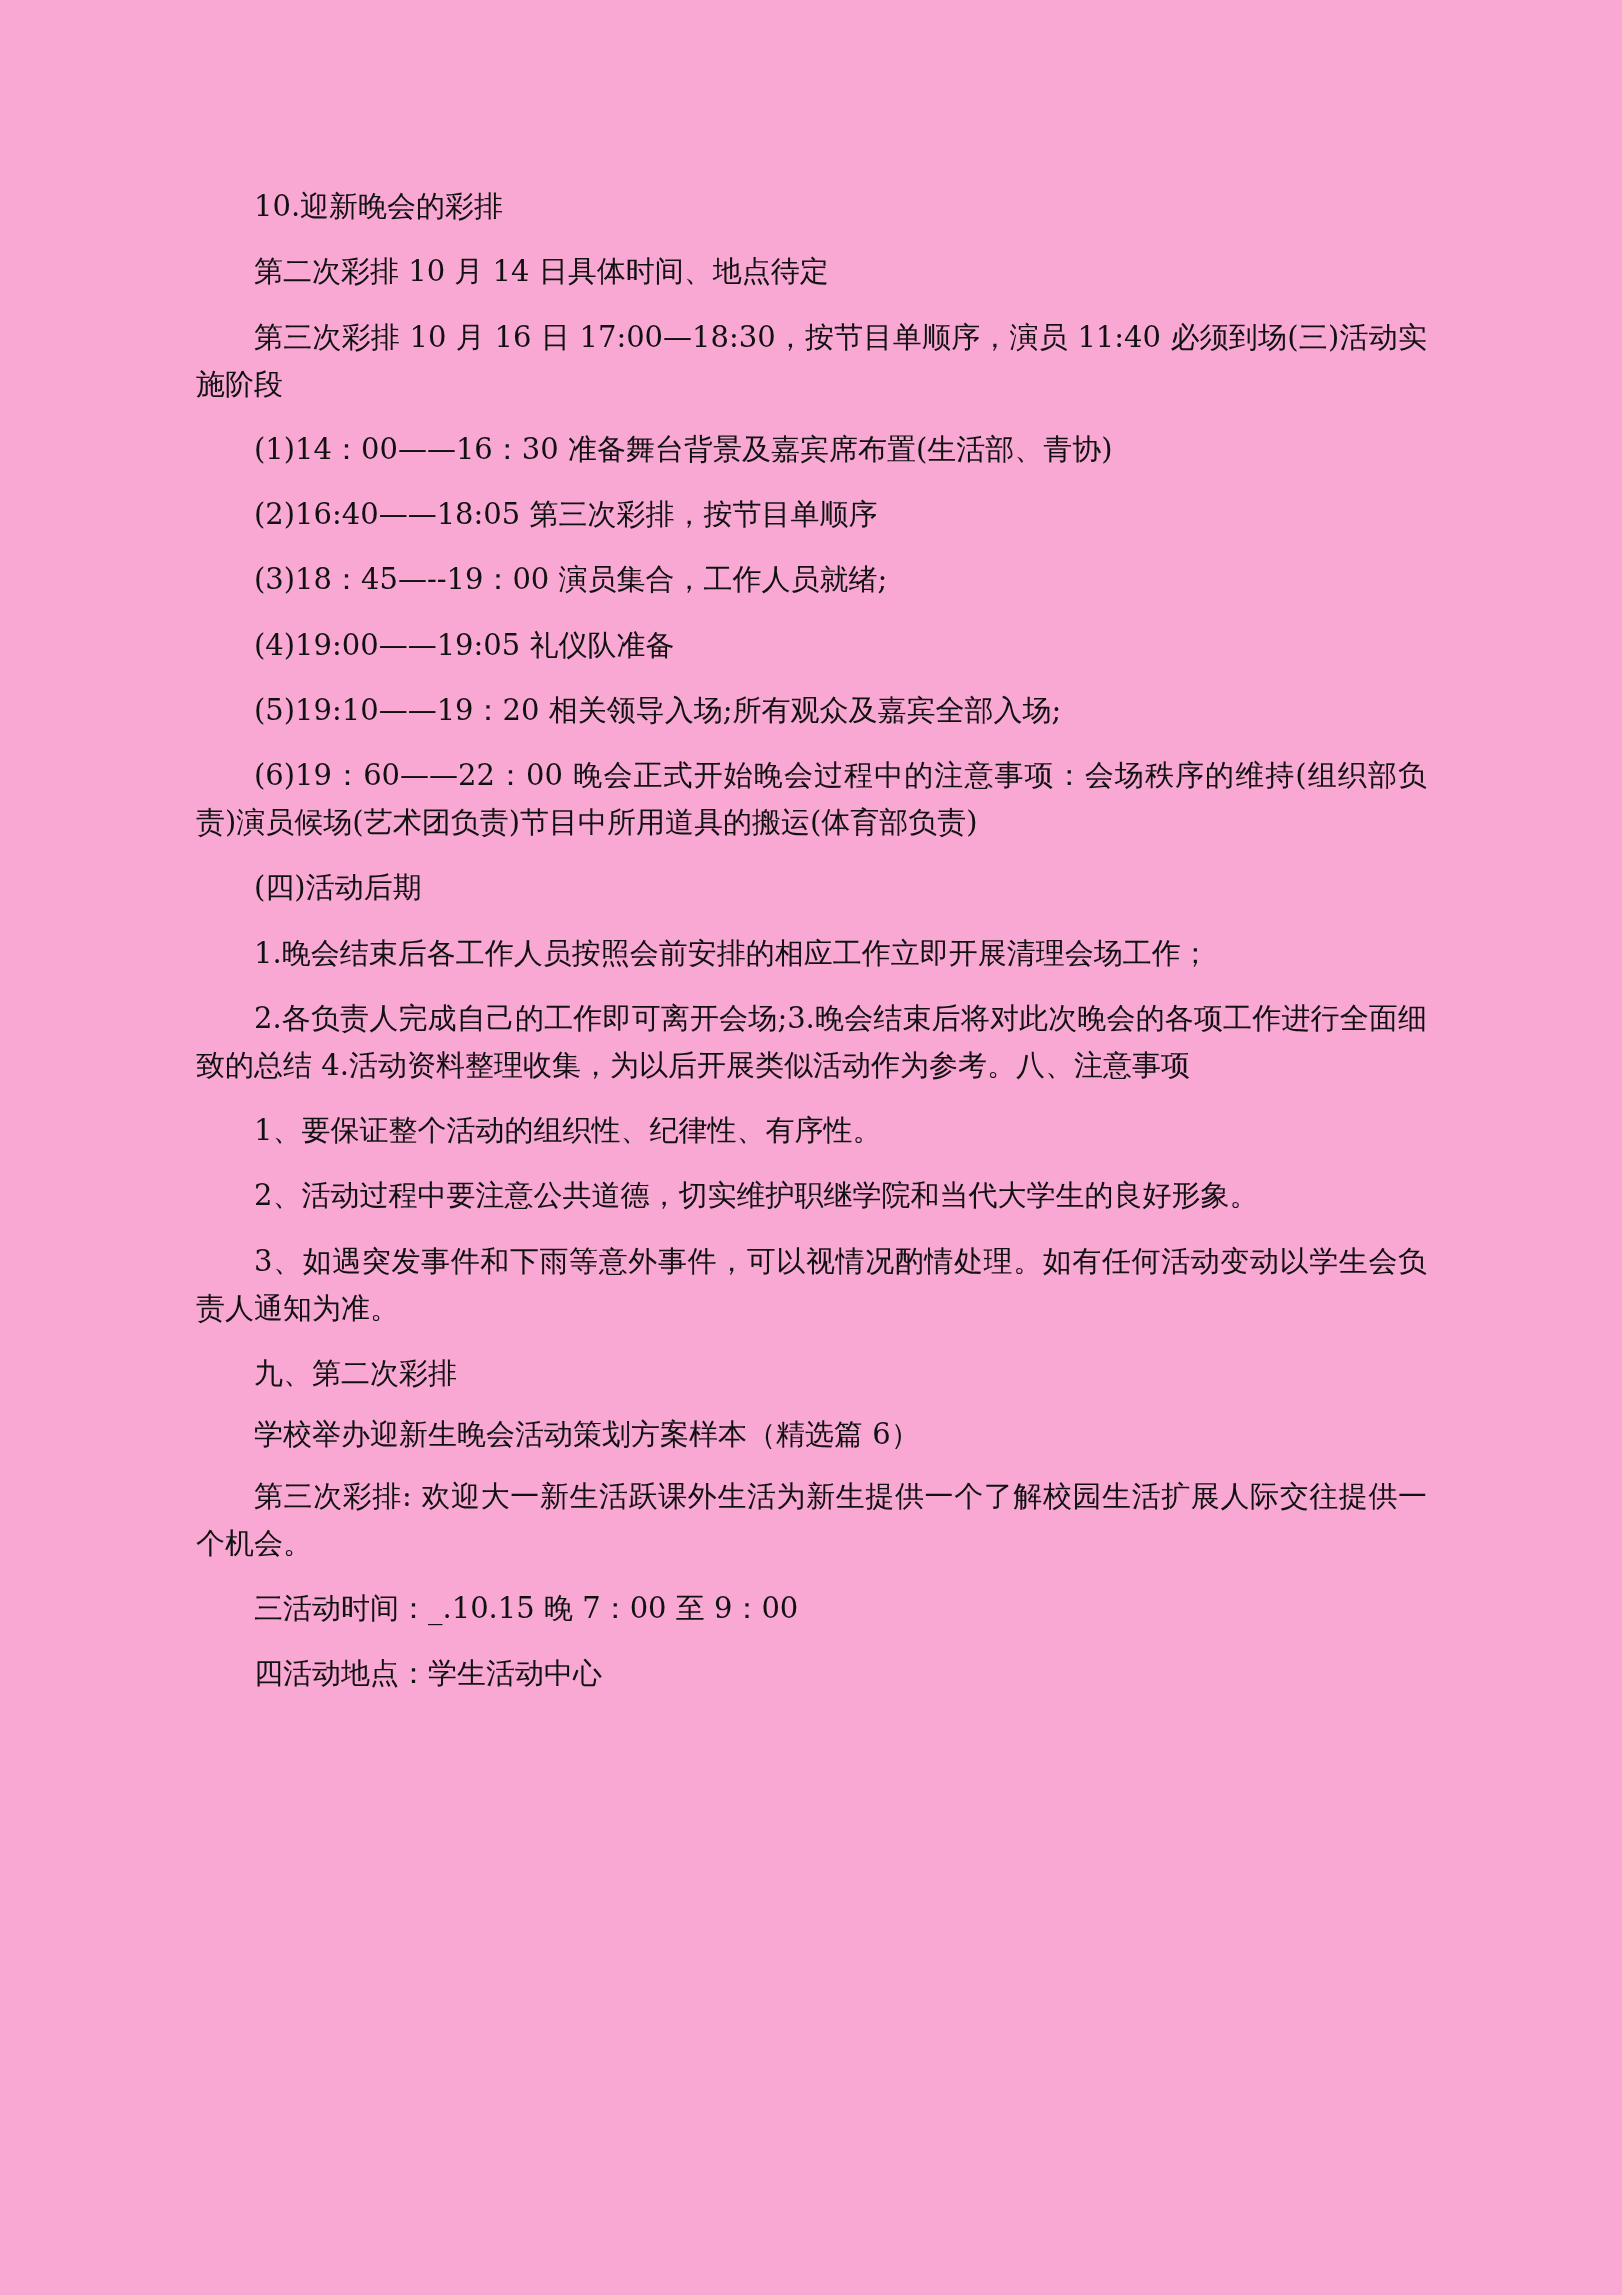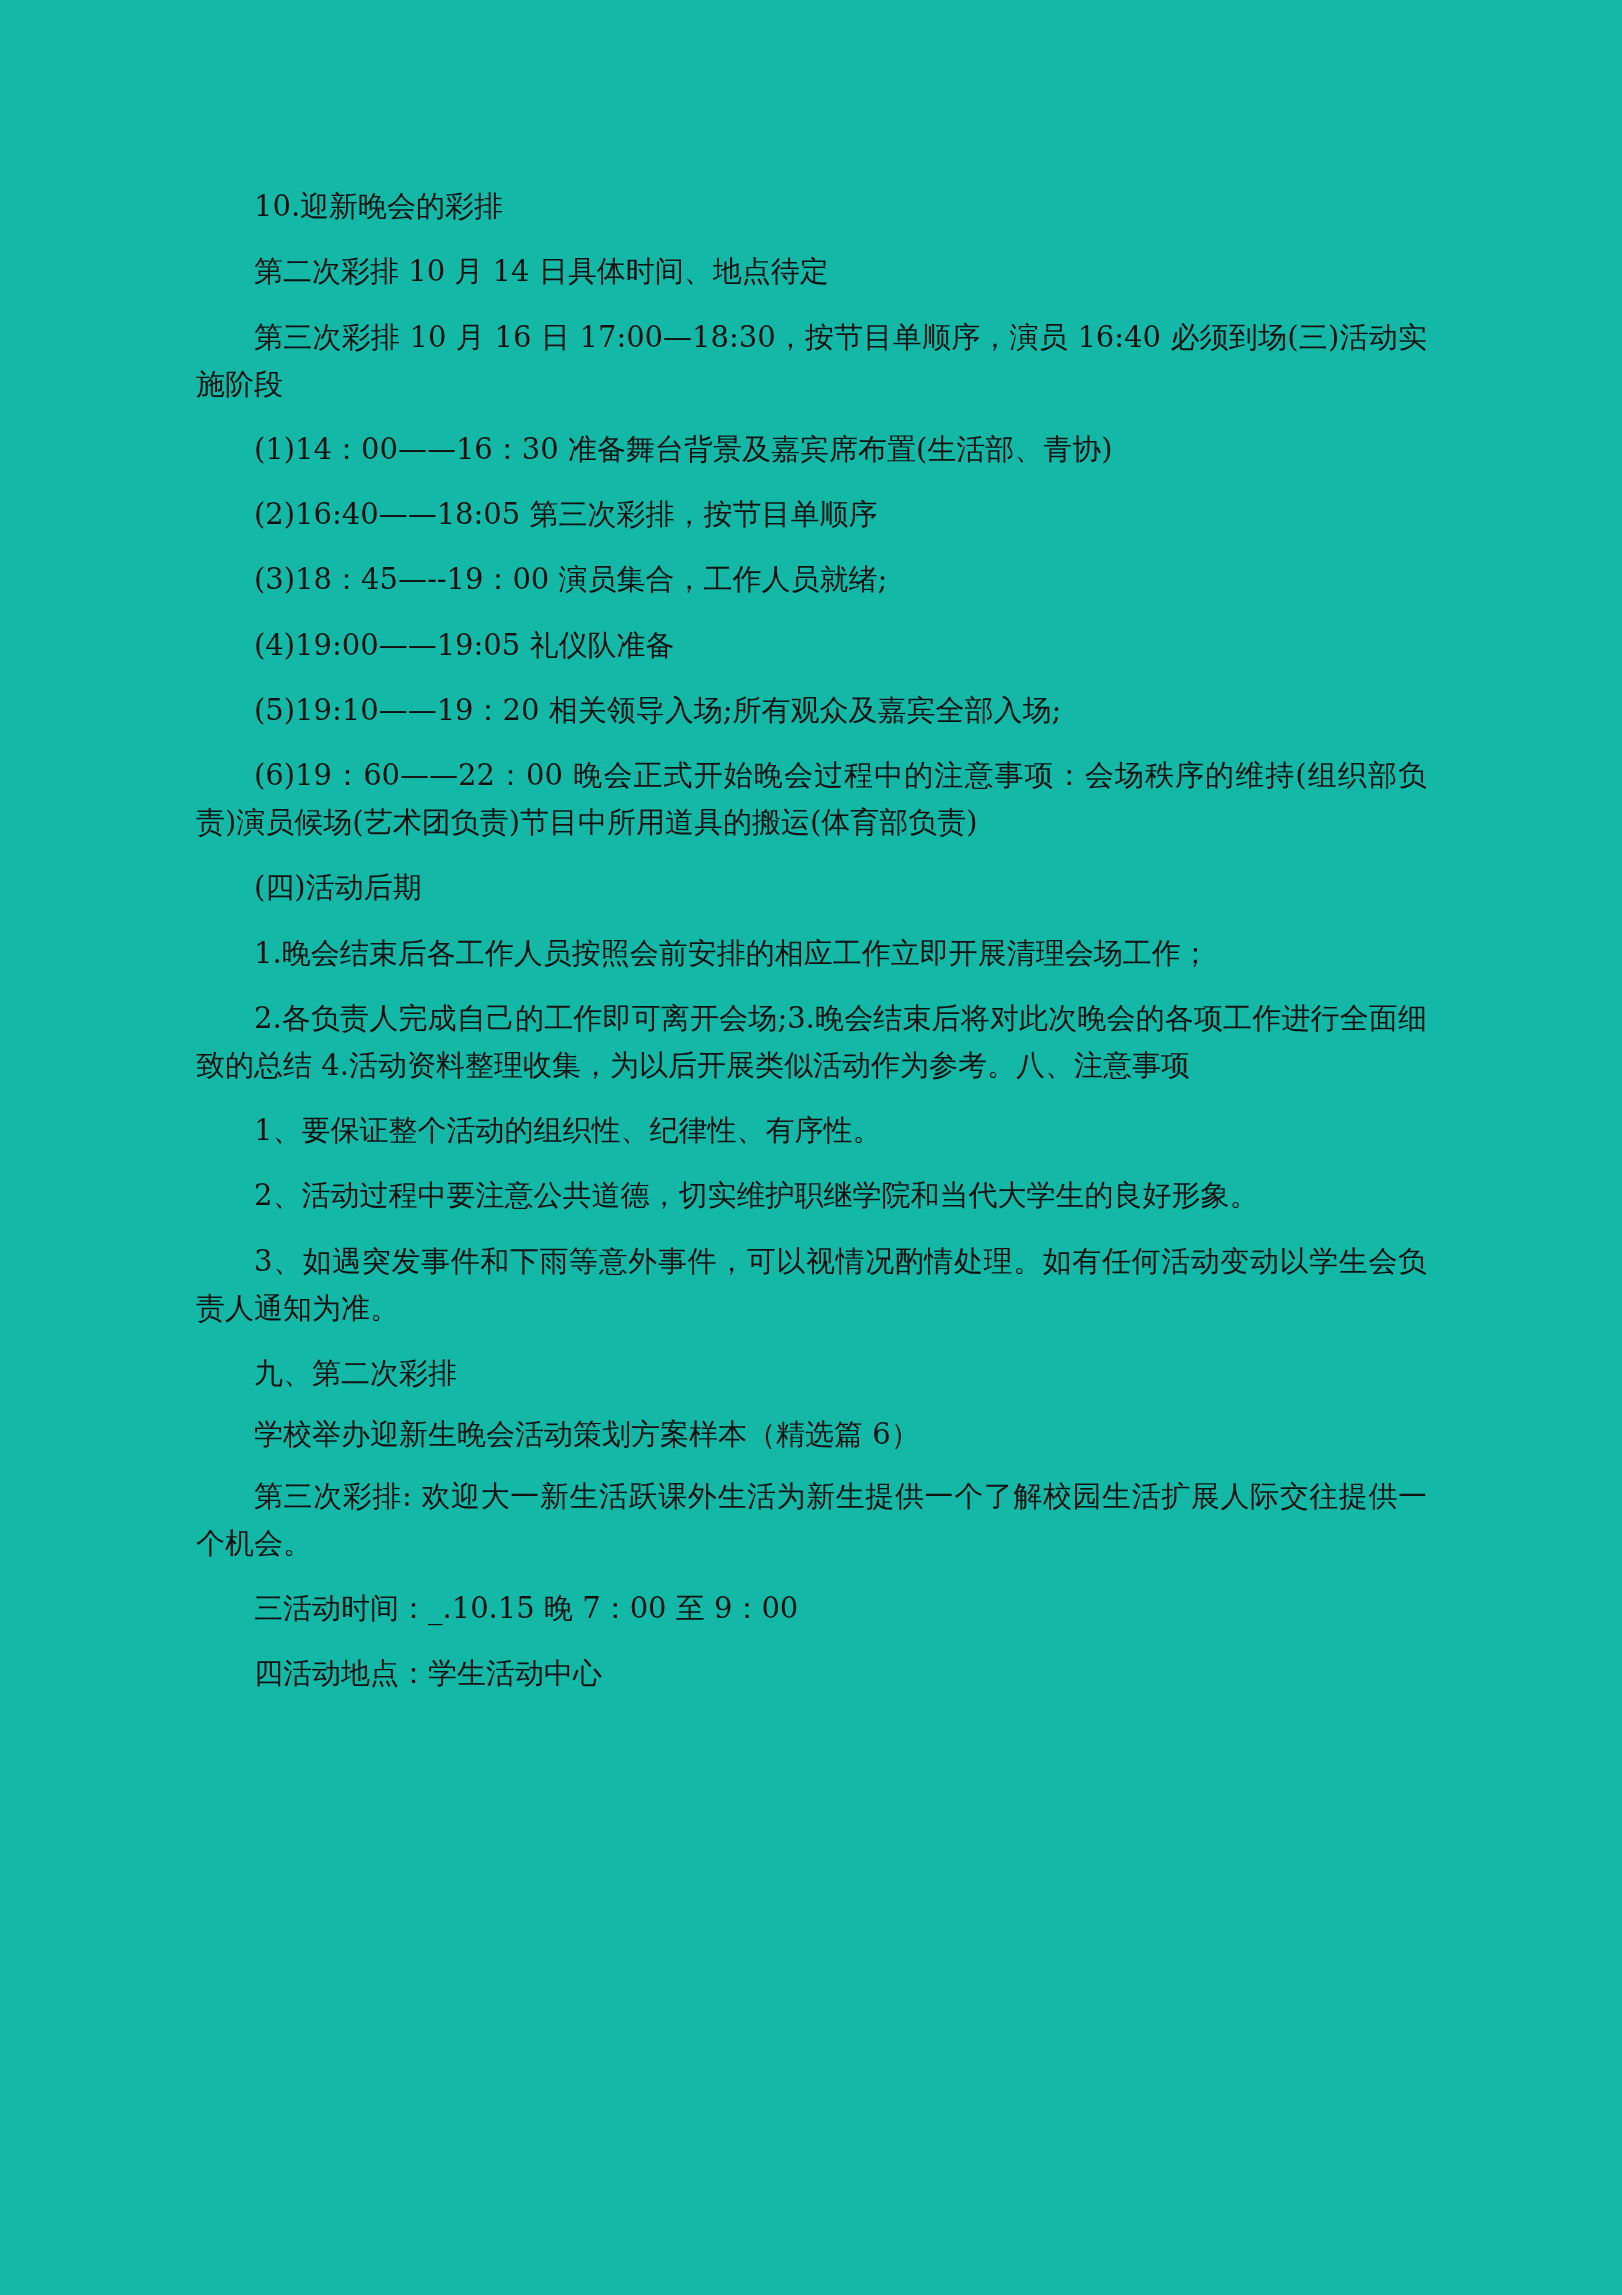--- a/index.html
+++ b/index.html
@@ -3,21 +3,21 @@
 <meta charset="utf-8">
 <style>
   html, body {
     margin: 0;
     padding: 0;
     background: #ffffff;
   }
   .page {
     width: 1623px;
     height: 2295px;
-    background: #14b8a6;
+    background: #f9a8d4;
     position: relative;
     box-sizing: border-box;
     padding: 183px 196px 131px 196px;
     font-family: "DejaVu Serif", "Liberation Serif", serif;
     color: #000000;
   }
   .doc-body {
     font-size: 29px;
     line-height: 1.62;
     color: #111111;
@@ -32,21 +32,21 @@
   }
 </style>
 </head>
 <body>
 
 <div class="page">
   <div class="doc-body">
 
     <p class="para">10.迎新晚会的彩排</p>
     <p class="para">第二次彩排 10 月 14 日具体时间、地点待定</p>
-    <p class="para">第三次彩排 10 月 16 日 17:00—18:30，按节目单顺序，演员 16:40 必须到场(三)活动实施阶段</p>
+    <p class="para">第三次彩排 10 月 16 日 17:00—18:30，按节目单顺序，演员 11:40 必须到场(三)活动实施阶段</p>
     <p class="para">(1)14：00——16：30 准备舞台背景及嘉宾席布置(生活部、青协)</p>
     <p class="para">(2)16:40——18:05 第三次彩排，按节目单顺序</p>
     <p class="para">(3)18：45—--19：00 演员集合，工作人员就绪;</p>
     <p class="para">(4)19:00——19:05 礼仪队准备</p>
     <p class="para">(5)19:10——19：20 相关领导入场;所有观众及嘉宾全部入场;</p>
     <p class="para">(6)19：60——22：00 晚会正式开始晚会过程中的注意事项：会场秩序的维持(组织部负责)演员候场(艺术团负责)节目中所用道具的搬运(体育部负责)</p>
     <p class="para">(四)活动后期</p>
     <p class="para">1.晚会结束后各工作人员按照会前安排的相应工作立即开展清理会场工作；</p>
     <p class="para">2.各负责人完成自己的工作即可离开会场;3.晚会结束后将对此次晚会的各项工作进行全面细致的总结 4.活动资料整理收集，为以后开展类似活动作为参考。八、注意事项</p>
     <p class="para">1、要保证整个活动的组织性、纪律性、有序性。</p>

